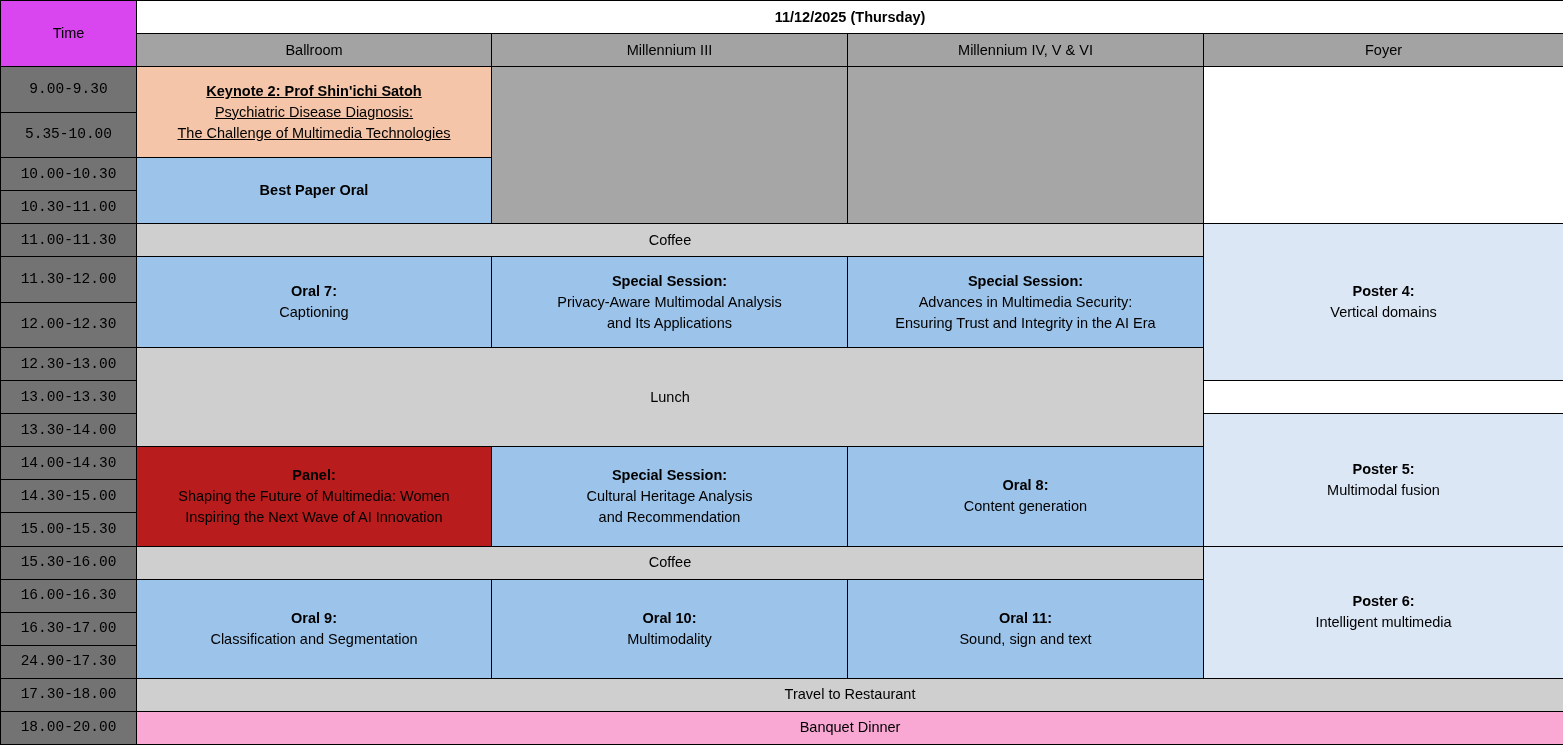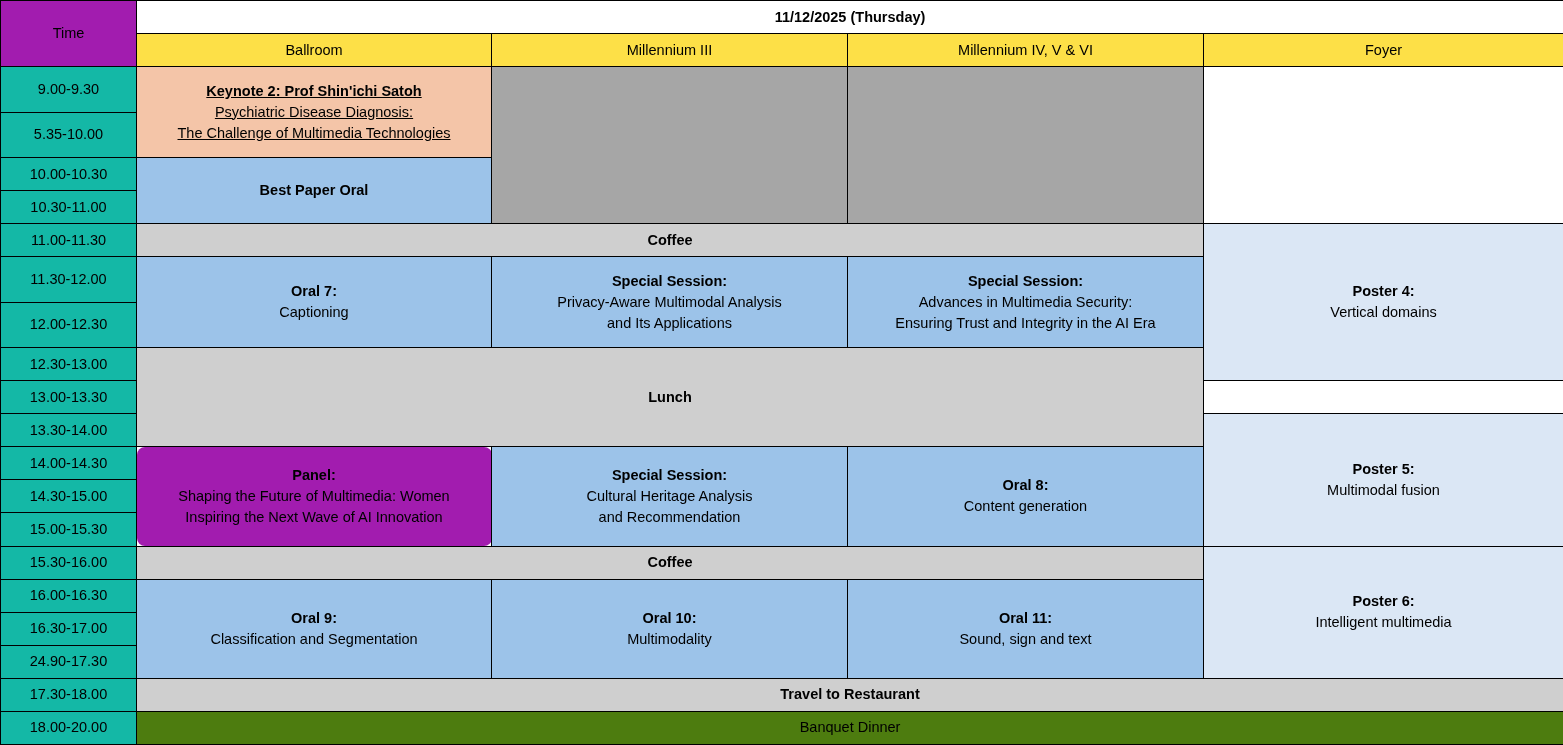--- a/index.html
+++ b/index.html
@@ -33,55 +33,56 @@
   
   col.c-time   { width: 136px; }
   col.c-ball   { width: 355px; }
   col.c-mil3   { width: 356px; }
   col.c-mil4   { width: 356px; }
   col.c-foyer  { width: 360px; }
 
   
   td.hdr-time {
     font-size: 15px;
-    background: #a21caf;
+    background: #d946ef;
     border-bottom: 2px solid #000;
   }
   td.hdr-date {
     font-weight: bold;
     font-size: 15px;
     background: #ffffff;
   }
   td.hdr-room {
     font-size: 14.5px;
-    background: #fde047;
+    background: #a3a3a3;
     border-bottom: 2px solid #000;
   }
   td.time {
     font-size: 15px;
-    background: #14b8a6;
+    background: #737373;
     white-space: nowrap;
+    font-family: Liberation Mono, monospace;
   }
   
   td.sess {
     line-height: 1.55;
   }
   td.sess .t1 {
     font-weight: bold;
     display: block;
   }
   td.sess .t2 {
     display: block;
   }
   .bg-keynote { background: #F4C5A8; text-decoration: underline; }
   .bg-oral    { background: #9CC3E9; margin-top: 28px; }
-  .bg-panel   { background: #a21caf; border-radius: 8px; }
-  .bg-break   { background: #CFCFCF; font-weight: bold; }
+  .bg-panel   { background: #b91c1c; }
+  .bg-break   { background: #CFCFCF; }
   .bg-poster  { background: #DBE7F5; }
-  .bg-banquet { background: #4d7c0f; }
+  .bg-banquet { background: #f9a8d4; }
   .bg-empty   { background: #A6A6A6; }
   .bg-white   { background: #ffffff; }
 
   td.thickleft  { border-left: 2px solid #000; }
   td.thickright { border-right: 2px solid #000; }
   td.thicktop   { border-top: 2px solid #000; }
   td.thickbot   { border-bottom: 2px solid #000; }
 </style>
 </head>
 <body>

